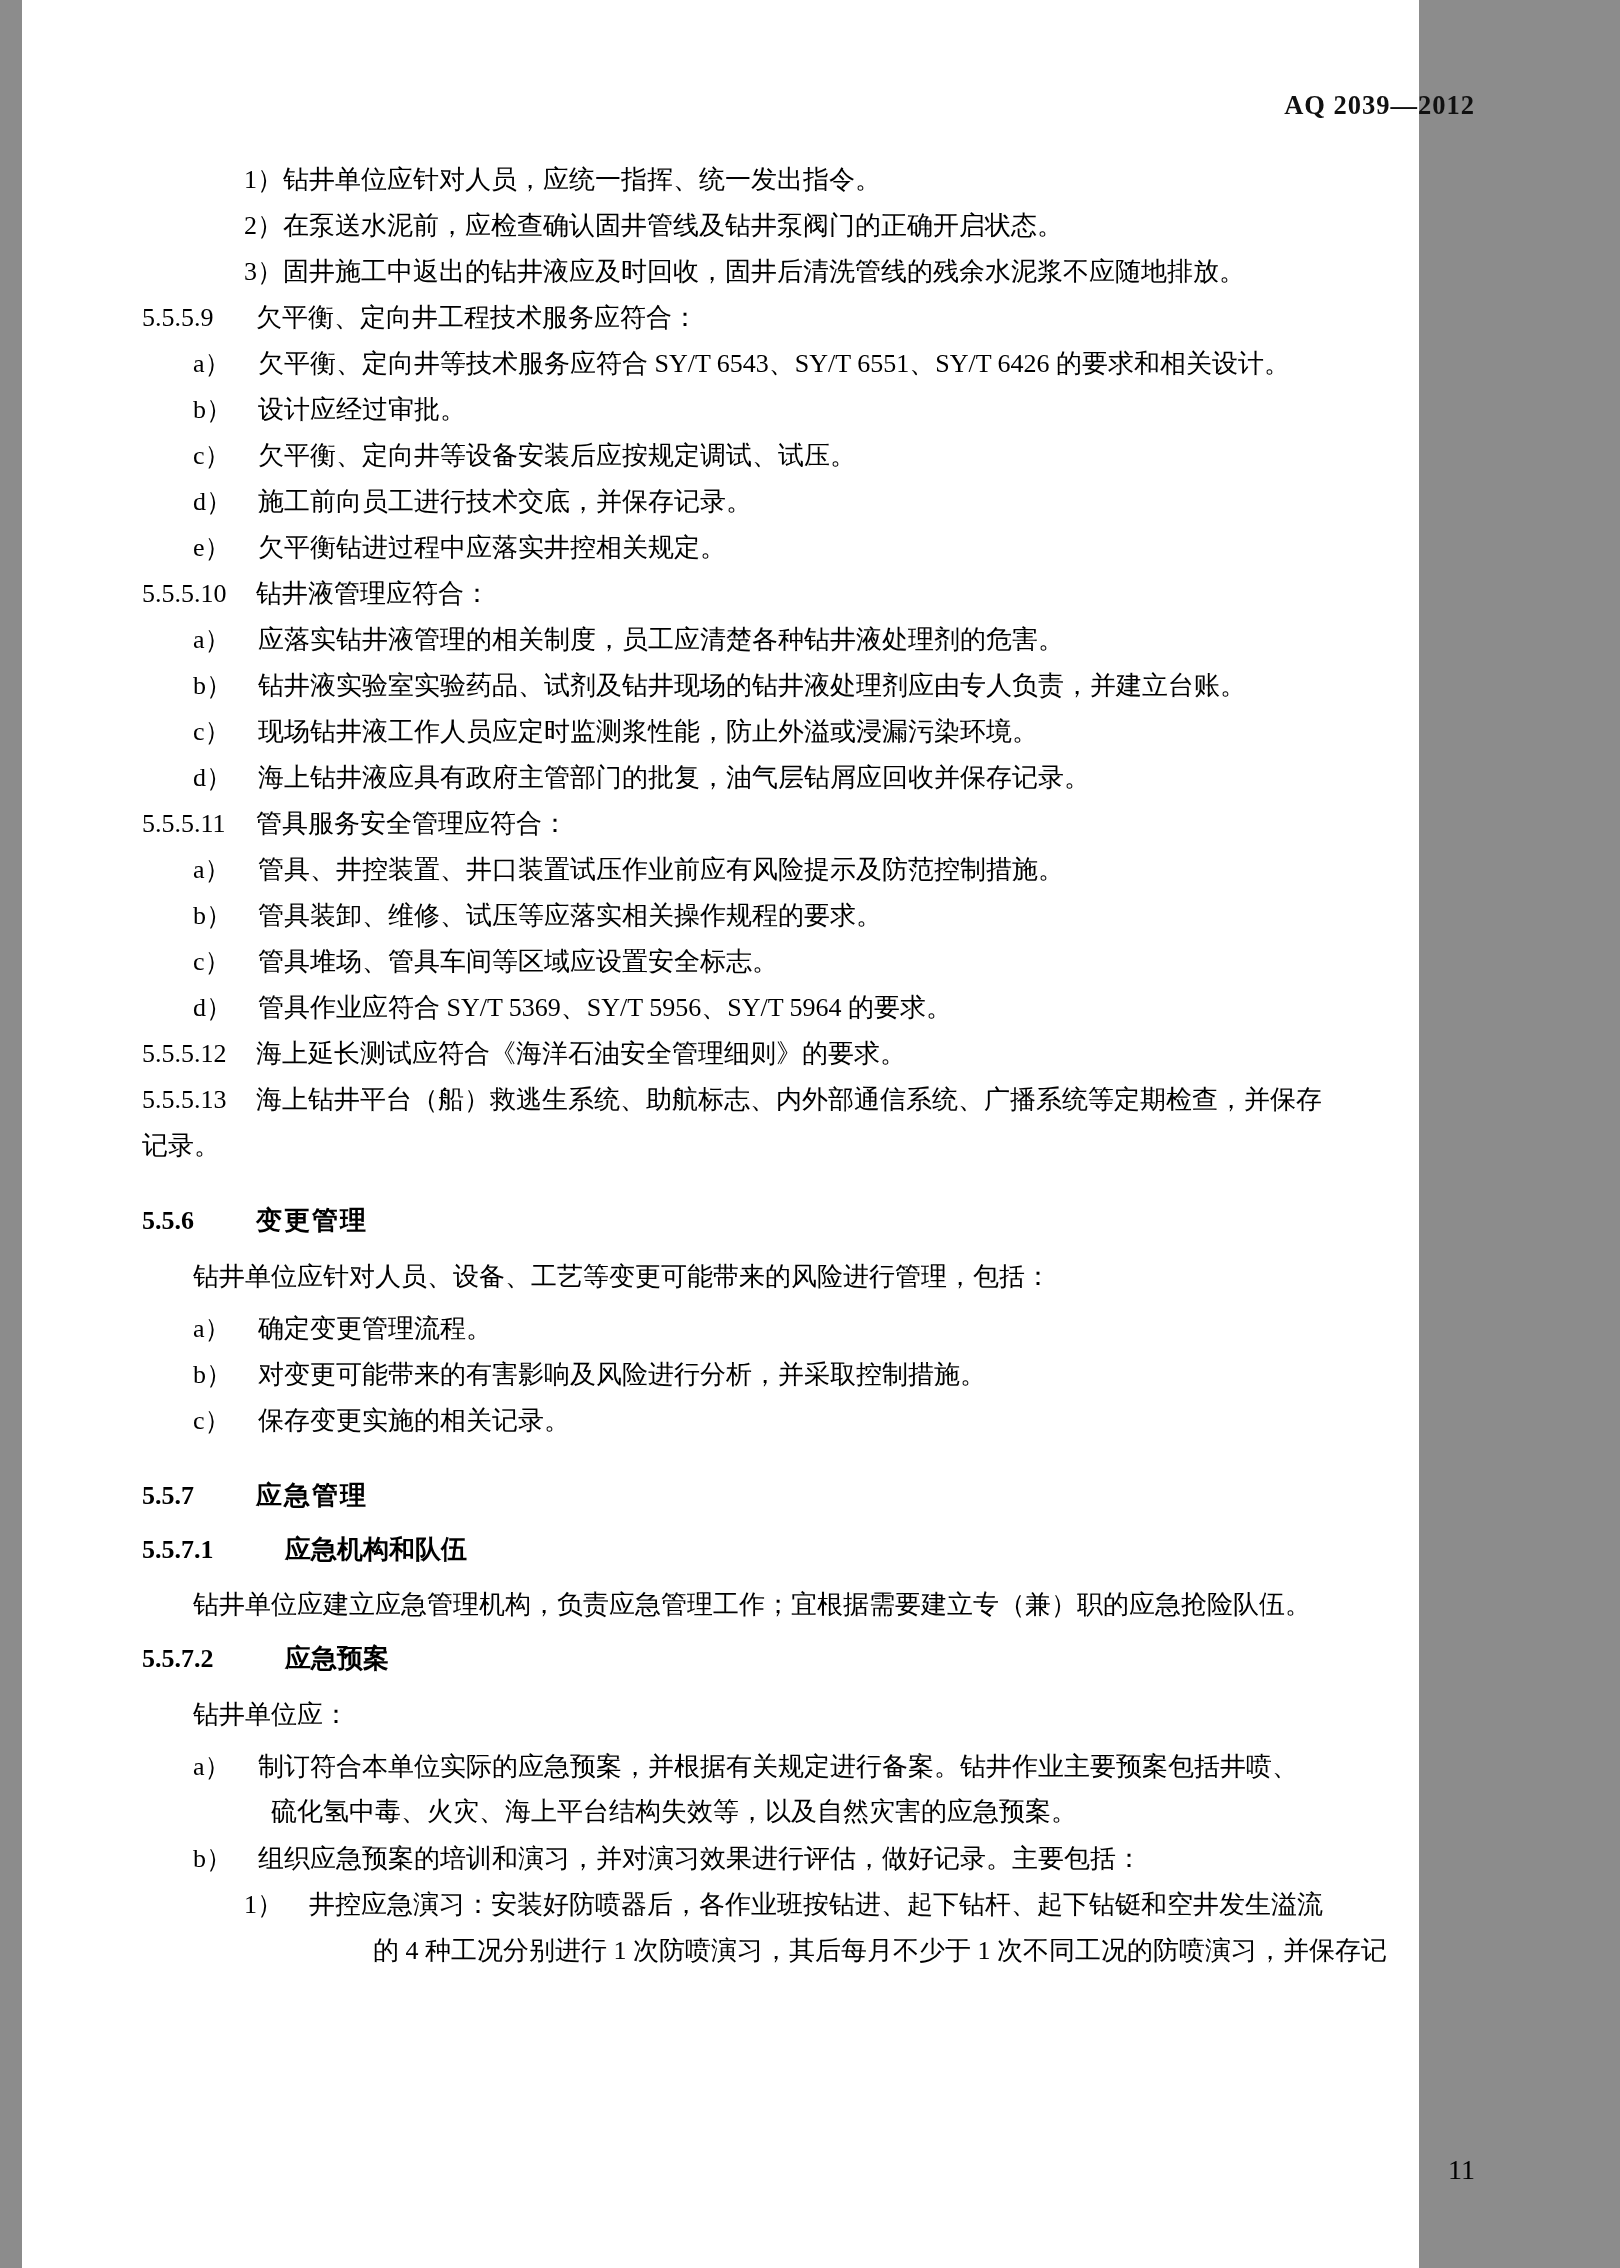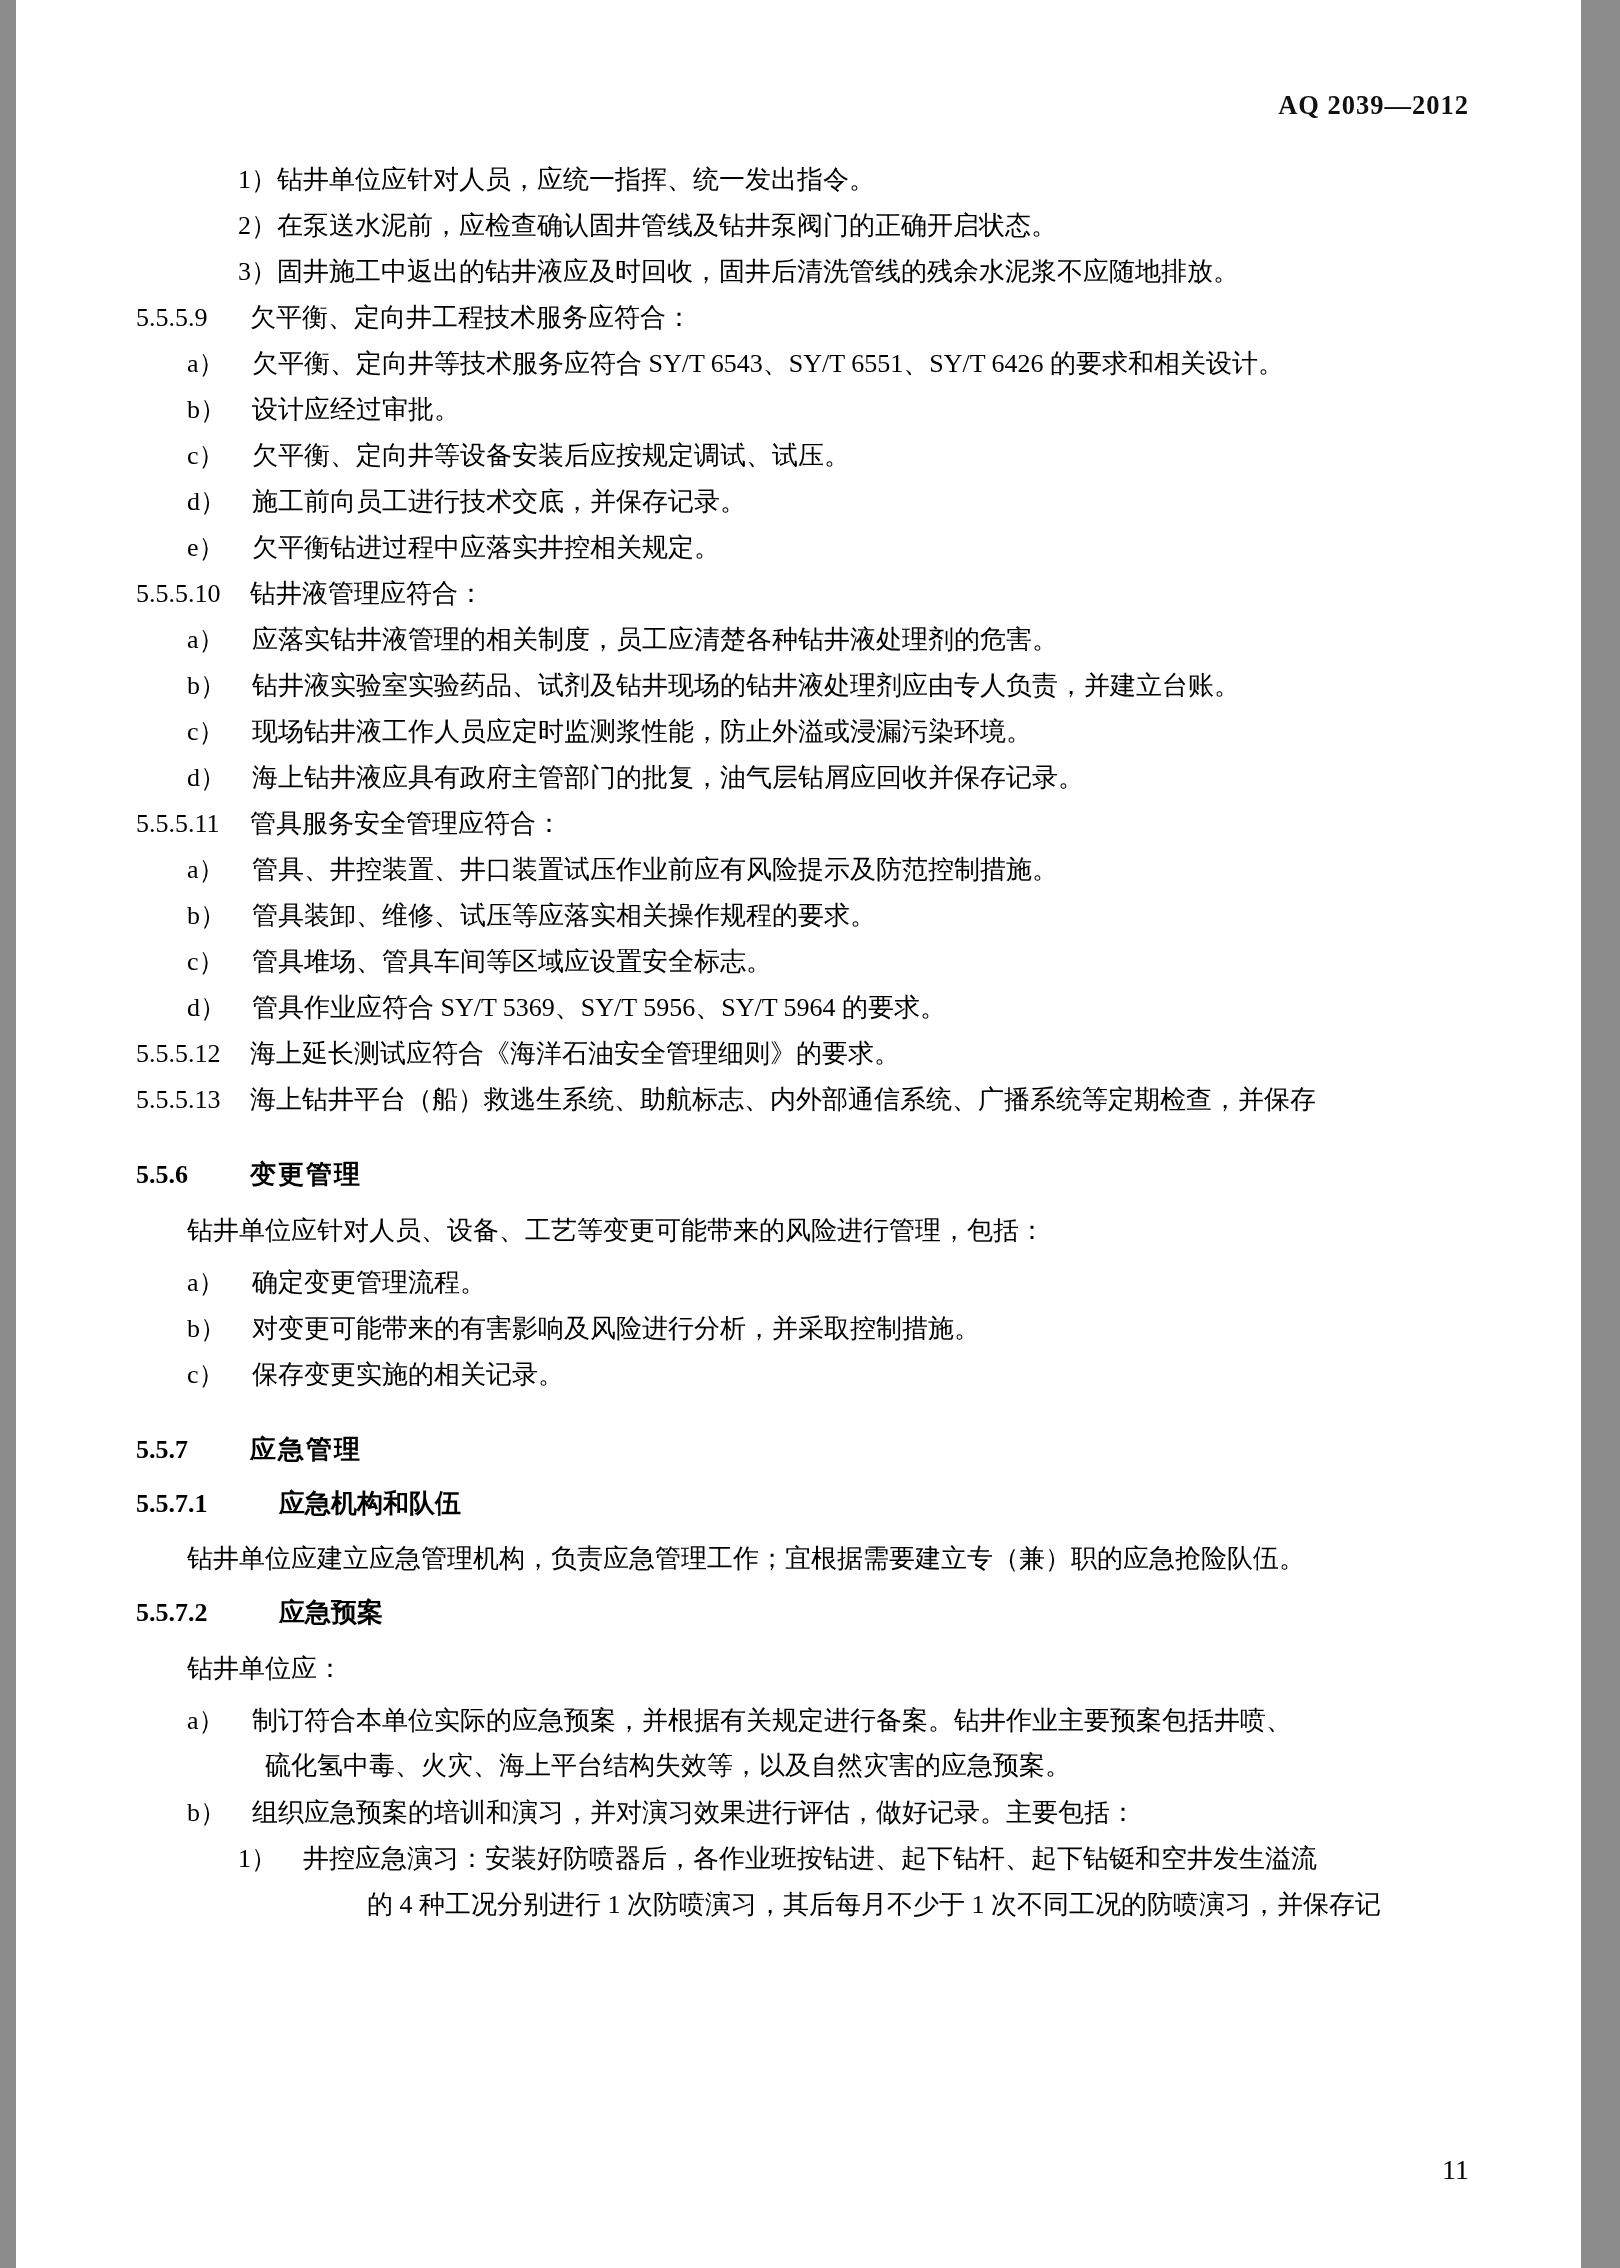--- a/index.html
+++ b/index.html
@@ -7,23 +7,23 @@
     padding: 0;
     background: #8c8c8c;
   }
   body {
     width: 1620px;
     height: 2268px;
     font-family: "Liberation Serif", "DejaVu Serif", serif;
   }
   .page {
     position: absolute;
-    left: 16px;
+    left: 22px;
     top: 0;
-    width: 1565px;
+    width: 1397px;
     height: 2268px;
     background: #ffffff;
     box-sizing: border-box;
   }
   .sheet {
     position: absolute;
     left: 0;
     top: 0;
     width: 1565px;
     height: 2268px;
@@ -193,20 +193,21 @@
 
       <div class="row lvl-clause">
         <span class="num num-clause">5.5.5.12</span>
         <span class="txt">海上延长测试应符合《海洋石油安全管理细则》的要求。</span>
       </div>
 
       <div class="row lvl-clause">
         <span class="num num-clause">5.5.5.13</span>
         <span class="txt">海上钻井平台（船）救逃生系统、助航标志、内外部通信系统、广播系统等定期检查，并保存</span>
       </div>
+      <div>记录。</div>
 
 
 
       <div class="sec-head">
         <span class="num">5.5.6</span>
         <span class="txt">变更管理</span>
       </div>
       <div class="body-para">钻井单位应针对人员、设备、工艺等变更可能带来的风险进行管理，包括：</div>
       <div class="row lvl-a">
         <span class="num num-a">a）</span>

